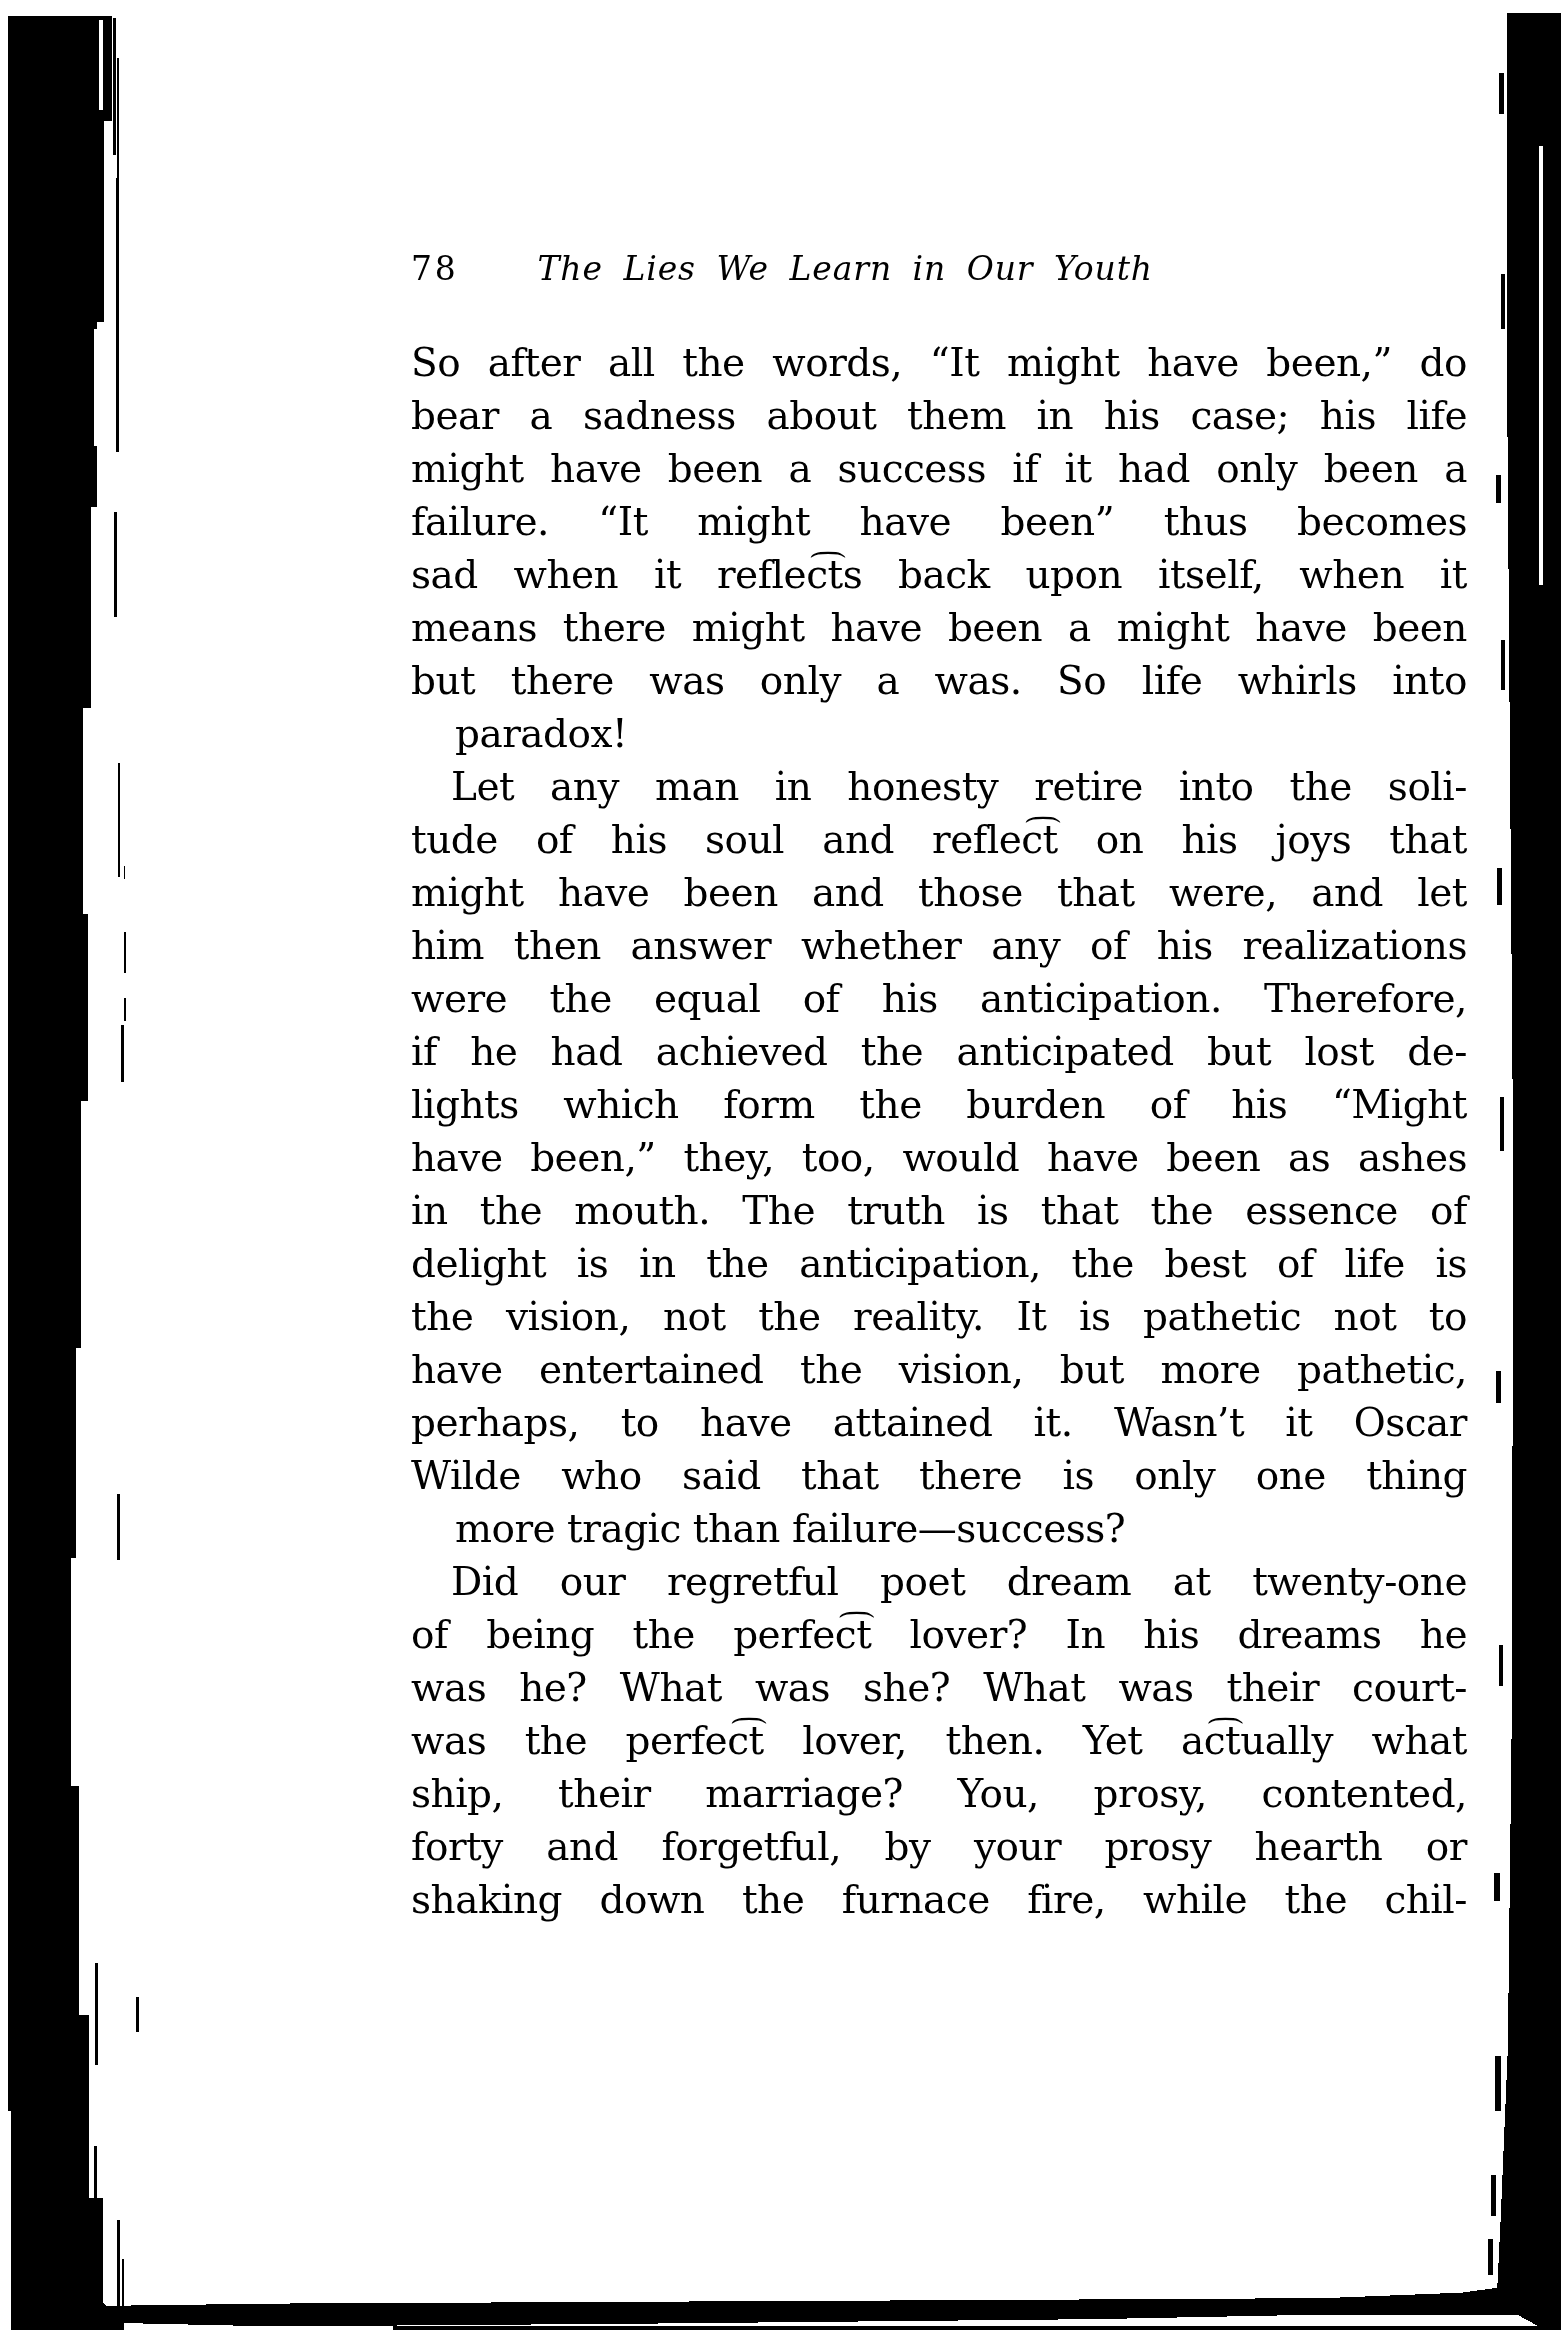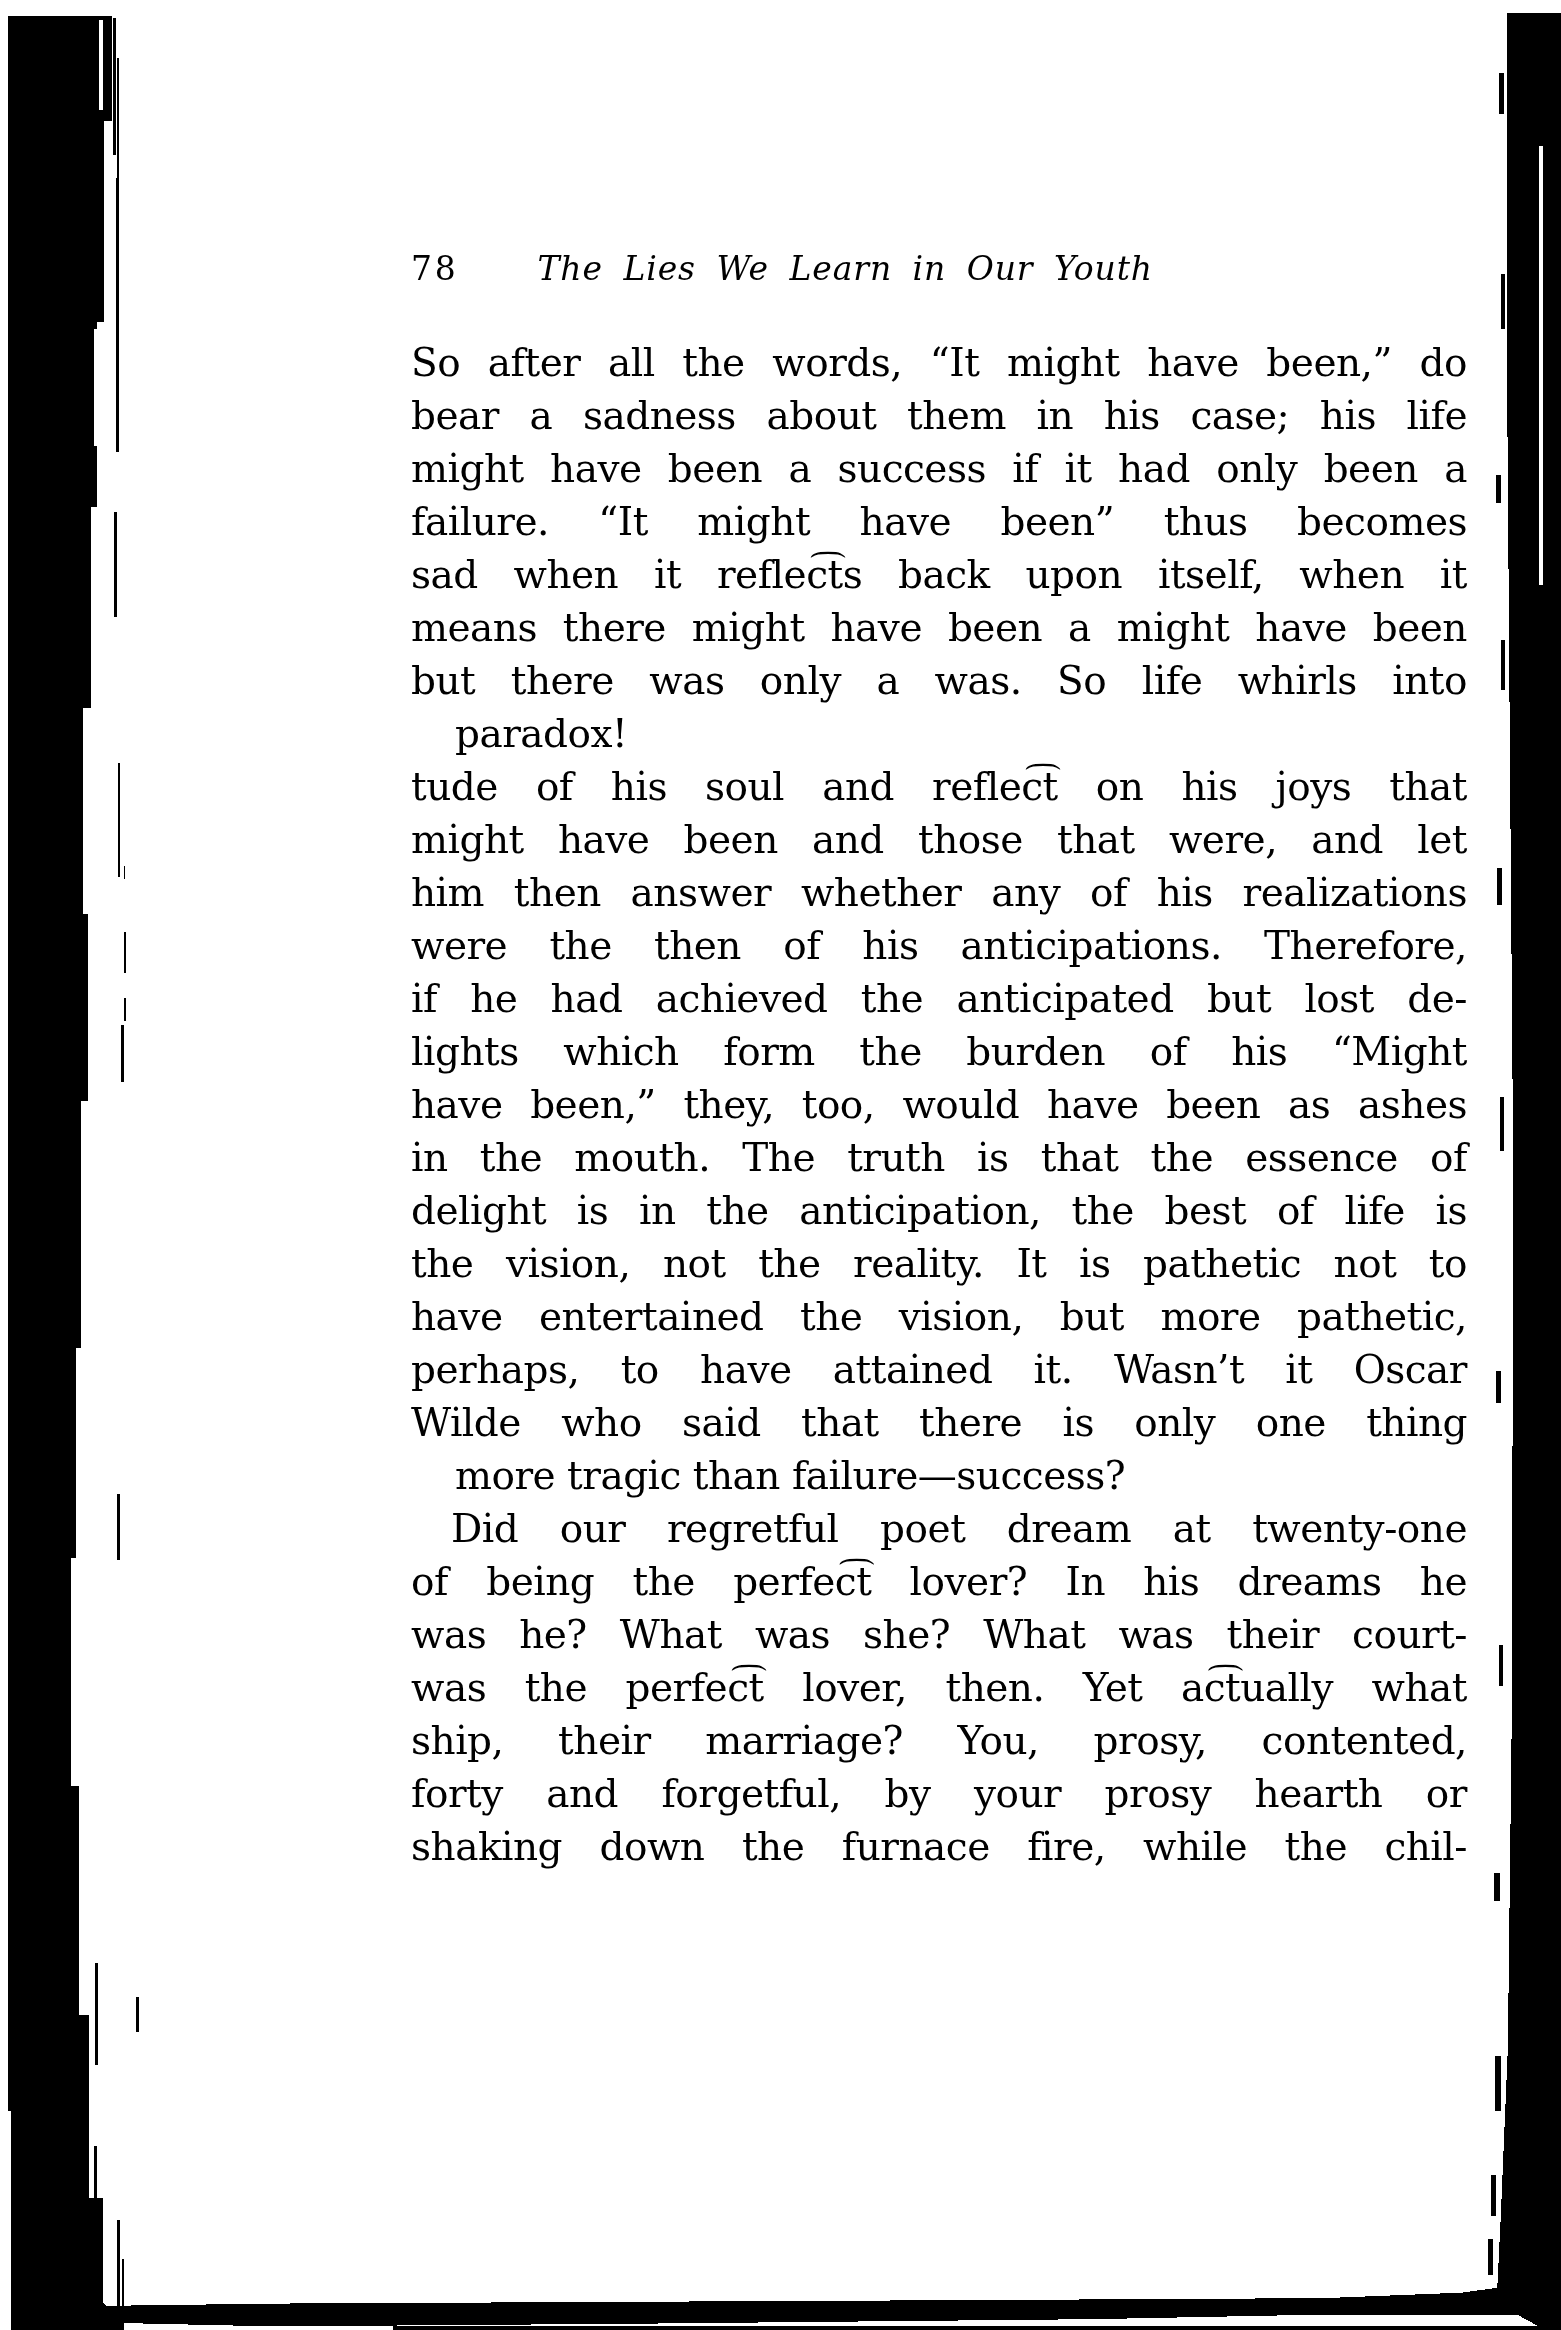--- a/index.html
+++ b/index.html
@@ -109,24 +109,25 @@
   </div>
   <div id="text-body">
       <div class="line">So after all the words, “It might have been,” do</div>
       <div class="line">bear a sadness about them in his case; his life</div>
       <div class="line">might have been a success if it had only been a</div>
       <div class="line">failure. “It might have been” thus becomes</div>
       <div class="line">sad when it reflec͡ts back upon itself, when it</div>
       <div class="line">means there might have been a might have been</div>
       <div class="line">but there was only a was. So life whirls into</div>
       <div class="line last">paradox!</div>
+      <div class="line indent">Let any man in honesty retire into the soli-</div>
       <div class="line">tude of his soul and reflec͡t on his joys that</div>
       <div class="line">might have been and those that were, and let</div>
       <div class="line">him then answer whether any of his realizations</div>
-      <div class="line">were the then of his anticipations. Therefore,</div>
+      <div class="line">were the equal of his anticipation. Therefore,</div>
       <div class="line">if he had achieved the anticipated but lost de-</div>
       <div class="line">lights which form the burden of his “Might</div>
       <div class="line">have been,” they, too, would have been as ashes</div>
       <div class="line">in the mouth. The truth is that the essence of</div>
       <div class="line">delight is in the anticipation, the best of life is</div>
       <div class="line">the vision, not the reality. It is pathetic not to</div>
       <div class="line">have entertained the vision, but more pathetic,</div>
       <div class="line">perhaps, to have attained it. Wasn’t it Oscar</div>
       <div class="line">Wilde who said that there is only one thing</div>
       <div class="line last">more tragic than failure—success?</div>

